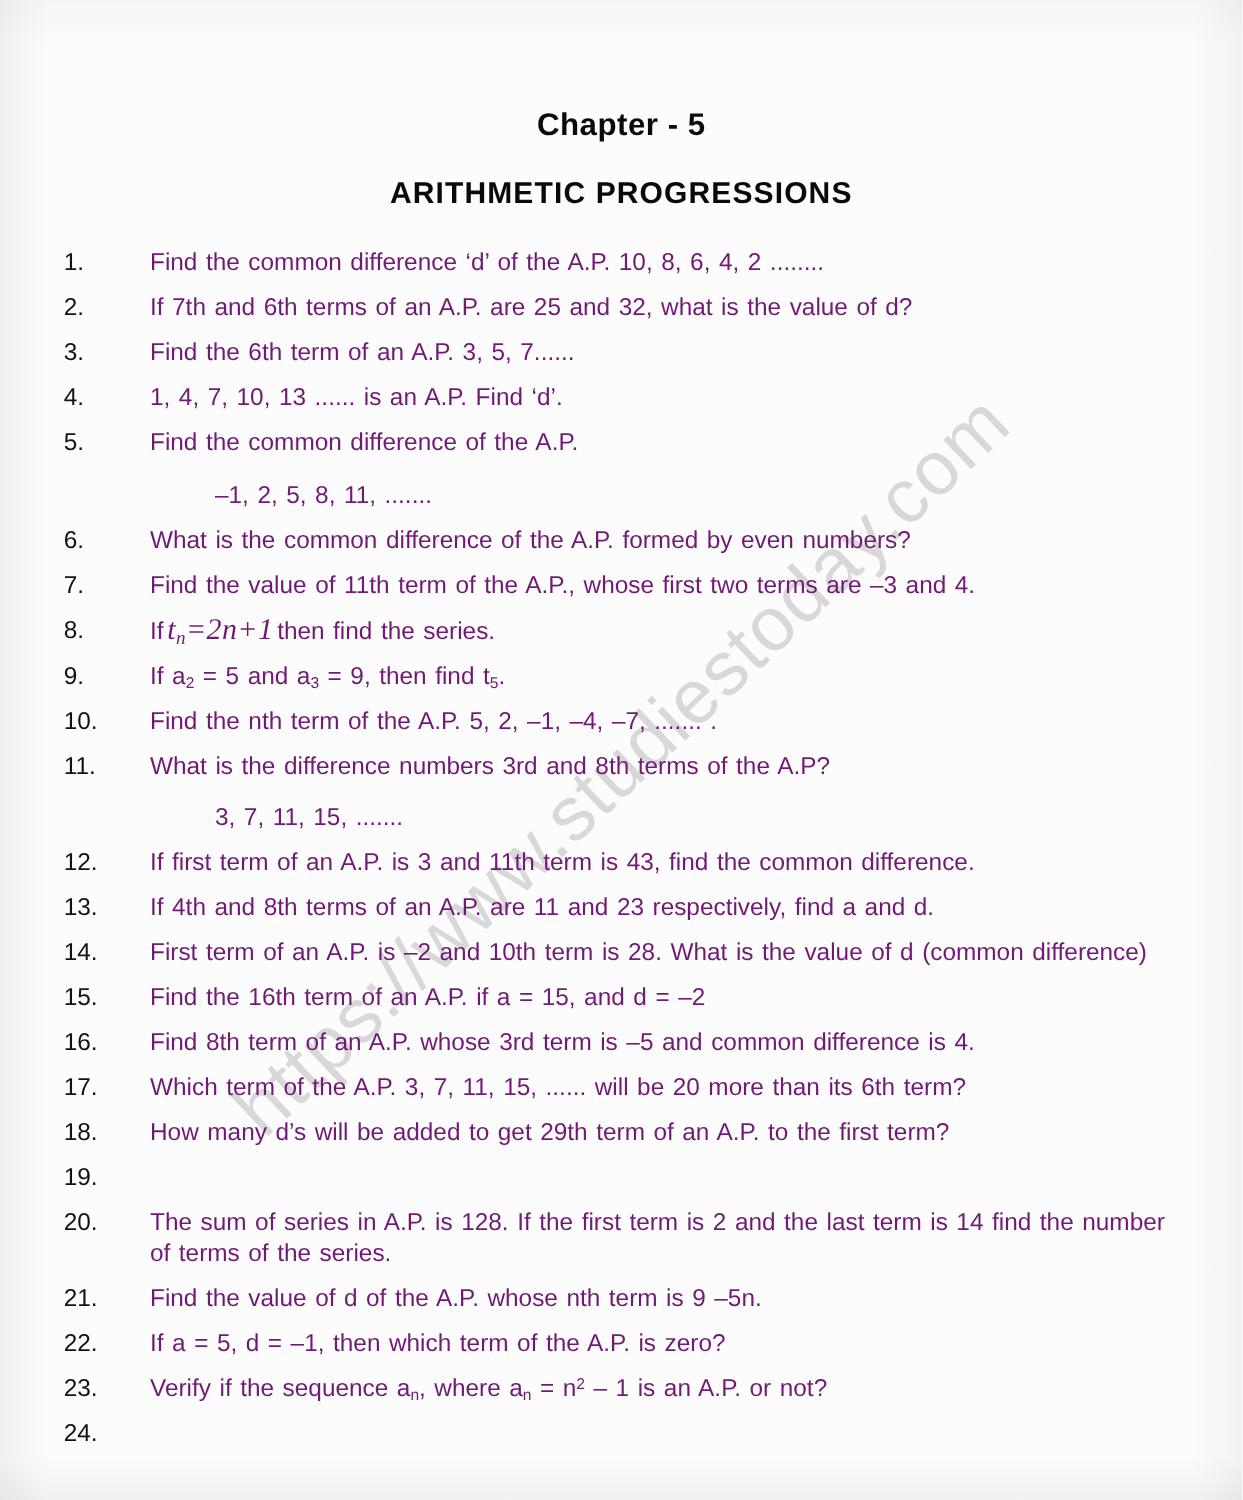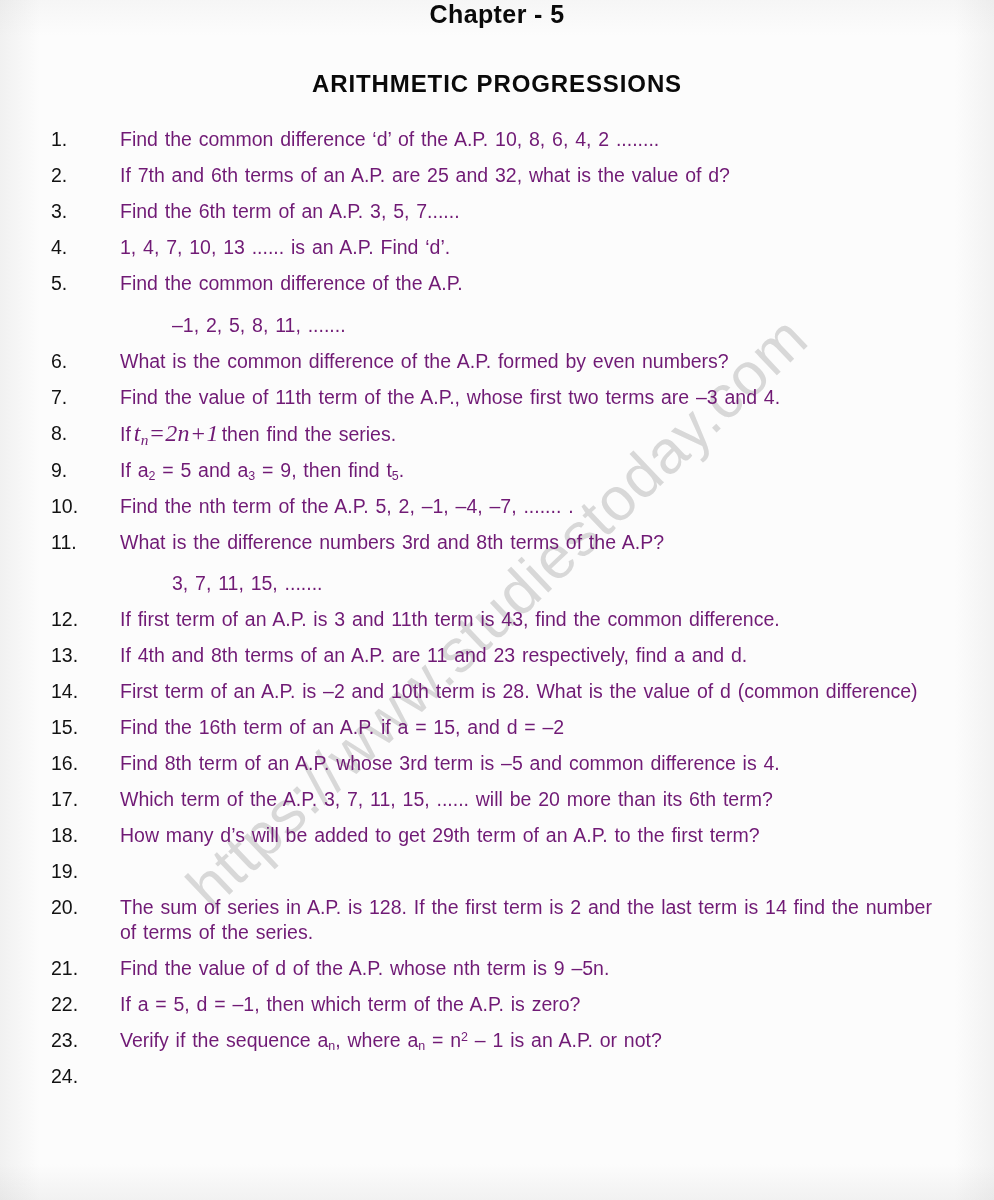--- a/index.html
+++ b/index.html
@@ -57,27 +57,28 @@
   }
 
   
   .heading-block {
     position: relative;
     z-index: 2;
     text-align: center;
   }
   #chapter-title {
     margin: 0;
+    padding-top: 86px;
     font-size: 25px;
     font-weight: bold;
     letter-spacing: 0.4px;
     color: #0a0a0a;
   }
   #doc-title {
-    margin: 15px;
+    margin: 0;
     padding-top: 26px;
     font-size: 24px;
     font-weight: bold;
     letter-spacing: 0.9px;
     color: #0a0a0a;
   }
 
   
   #question-list {
     position: relative;

